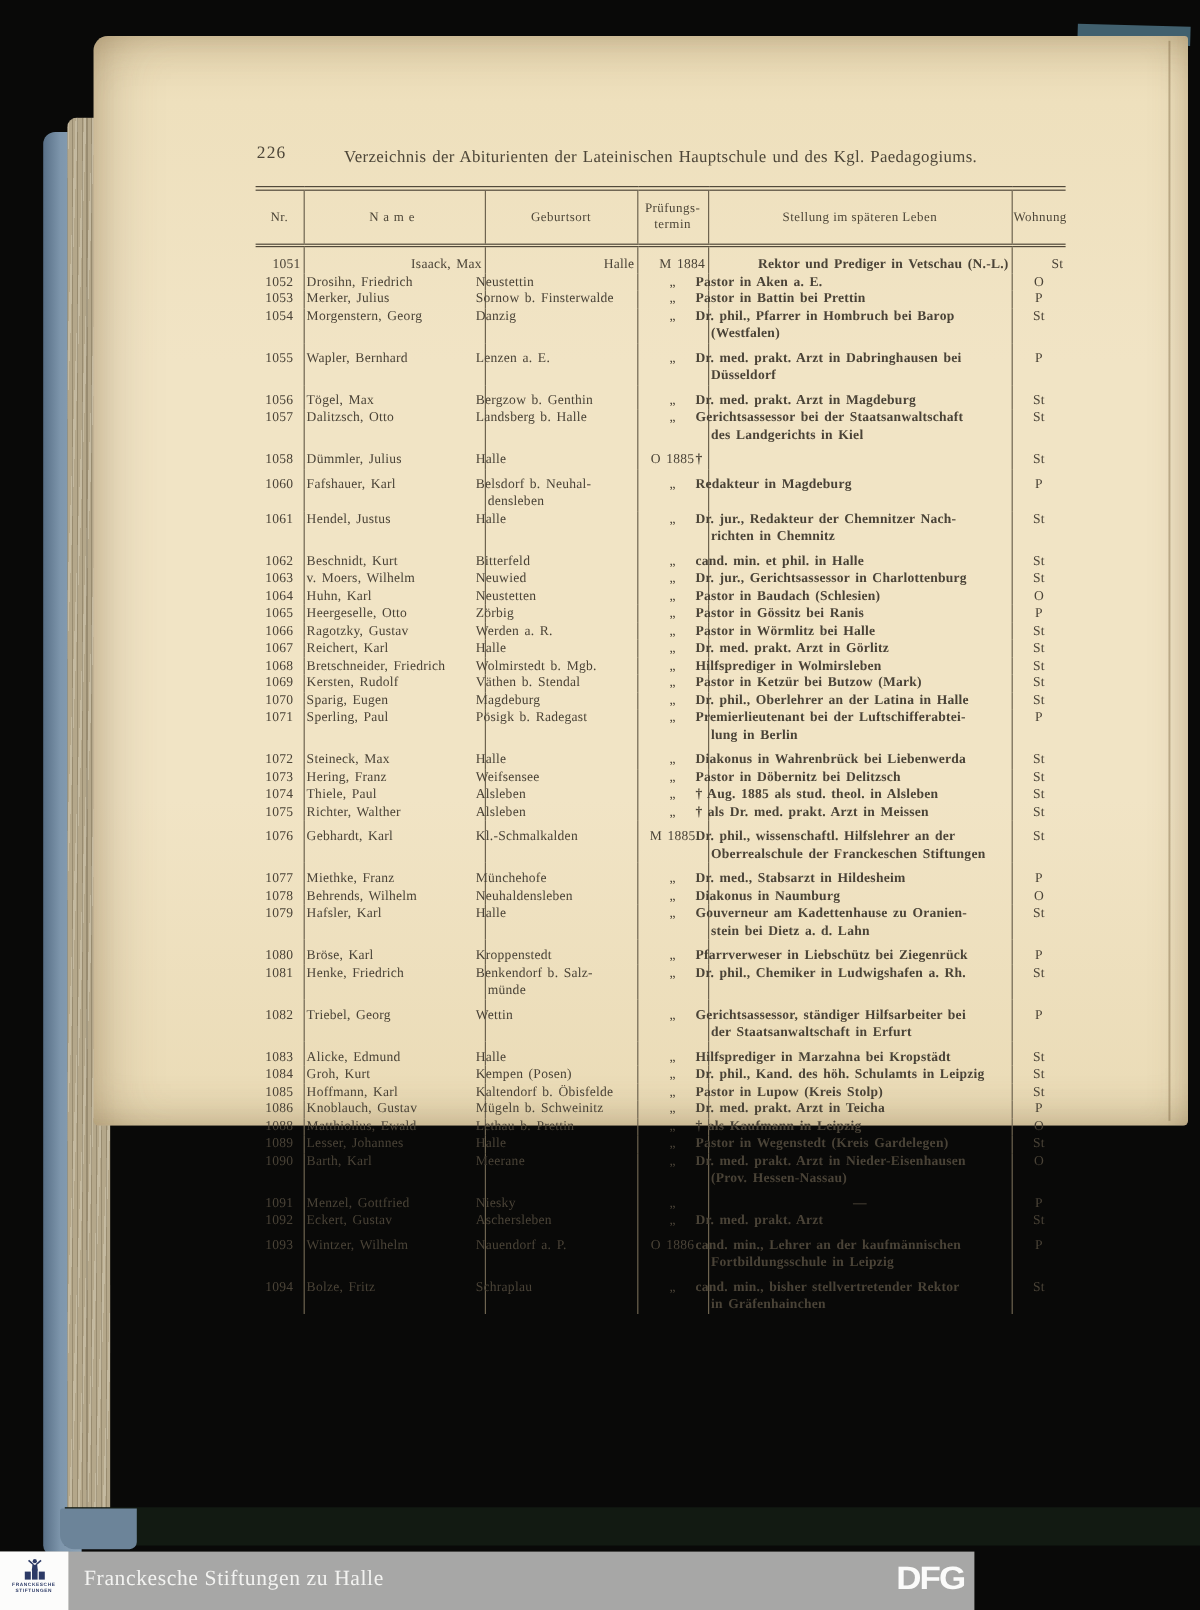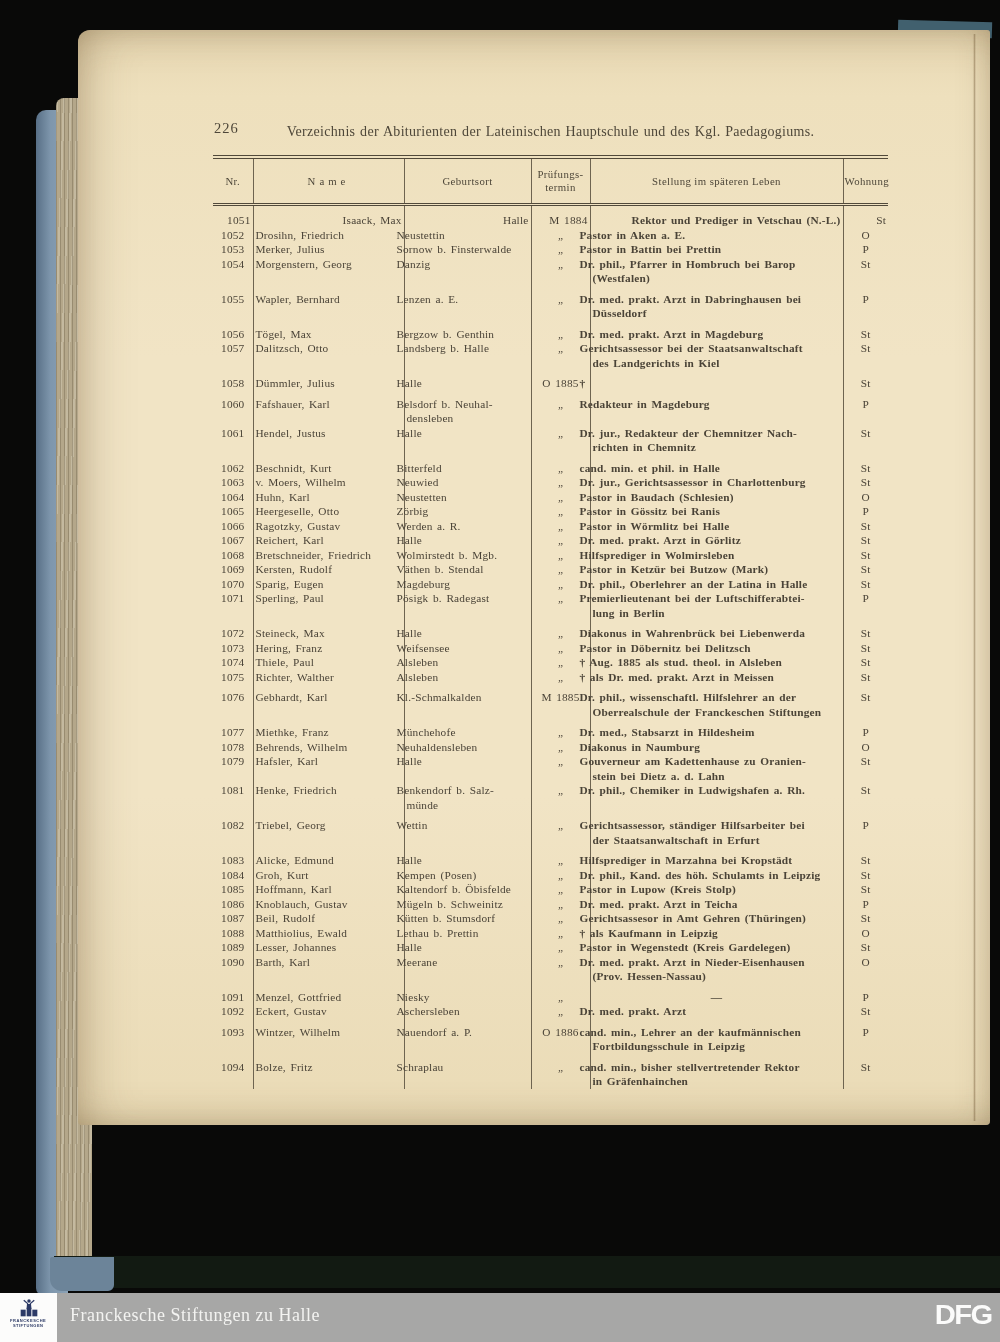--- a/index.html
+++ b/index.html
@@ -16,21 +16,21 @@
     background-image:
       repeating-linear-gradient(90deg,rgba(80,68,45,.28) 0 1px,rgba(0,0,0,0) 1px 4px),
       repeating-linear-gradient(92deg,rgba(255,250,235,.22) 0 2px,rgba(0,0,0,0) 2px 7px);}
   .binding-top-right{position:absolute;left:898px;top:21px;width:94px;height:16px;
     background:#41606e;transform:rotate(1.6deg);}
   .bottom-band{position:absolute;left:54px;top:1256px;width:946px;height:32px;background:#121a12;}
   .cover-bottom-left{position:absolute;left:50px;top:1257px;width:64px;height:34px;
     background:#6c8499;border-radius:2px 0 6px 12px;}
 
   
-  .page{position:absolute;left:78px;top:30px;width:912px;height:1095px;z-index:2;
+  .page{position:absolute;left:78px;top:30px;width:912px;height:908px;z-index:2;
     background:linear-gradient(180deg,#e7d7b2 0%,#eee0bd 6%,#f1e4c5 30%,#f1e4c5 70%,#eadbb6 100%);
     border-radius:12px 3px 4px 4px;
     box-shadow:inset 30px 0 50px -25px rgba(100,75,40,.35),
                inset -20px 0 35px -22px rgba(100,75,40,.30),
                inset 0 25px 40px -25px rgba(100,75,40,.25),
                inset 0 -25px 40px -25px rgba(100,75,40,.30);
     color:#4a4337;}
   .fold-line{position:absolute;top:4px;bottom:4px;right:14px;width:3px;
     background:linear-gradient(90deg,rgba(120,90,50,0),rgba(105,80,45,.38),rgba(120,90,50,0));}
 
@@ -53,21 +53,21 @@
   td.c-name{padding:0 4px 0 9px;}
   td.c-ort{padding:0 2px 0 16px;text-indent:-10px;}
   td.c-termin{text-align:center;}
   td.c-stellung{padding:0 4px 0 19px;text-indent:-13px;font-weight:bold;}
   td.c-stellung.center{text-align:center;padding:0;text-indent:0;}
   td.c-wohnung{text-align:center;}
   .tbl tbody tr:first-child td{padding-top:7px;text-align:right;}
   .tbl tbody tr.gap td{padding-top:6px;}
 
   
-  .footer{position:absolute;left:0;top:1293px;width:1000px;height:49px;background:#a7a7a6;z-index:5;}
+  .footer{position:absolute;left:0;top:1293px;width:812px;height:49px;background:#a7a7a6;z-index:5;}
   .logo-box{position:absolute;left:0;top:0;width:57px;height:49px;background:#fcfcfb;
     display:flex;flex-direction:column;align-items:center;justify-content:center;}
   .logo-text{transform:scale(.5);transform-origin:50% 0;margin-top:0;line-height:1.2;
     font-family:"Liberation Sans",sans-serif;font-size:8px;font-weight:bold;letter-spacing:1px;
     color:#2c3a66;text-align:center;white-space:nowrap;}
   .logo-text span{display:block;}
   .footer-title{position:absolute;left:70px;top:12px;font-size:18px;letter-spacing:.5px;
     color:#f3f3f1;font-family:"Liberation Serif",serif;}
   .dfg{position:absolute;right:9px;top:7px;font-family:"Liberation Sans",sans-serif;
     font-weight:bold;font-size:27px;letter-spacing:-1.5px;color:#fbfbfa;transform:scaleX(1.08);
@@ -335,20 +335,28 @@
             </tr>
             <tr>
               <td class="c-nr">1079</td>
               <td class="c-name">Hafsler, Karl</td>
               <td class="c-ort">Halle</td>
               <td class="c-termin">„</td>
               <td class="c-stellung">Gouverneur am Kadettenhause zu Oranien-
 stein bei Dietz a. d. Lahn</td>
               <td class="c-wohnung">St</td>
             </tr>
+            <tr class="gap">
+              <td class="c-nr">1080</td>
+              <td class="c-name">Bröse, Karl</td>
+              <td class="c-ort">Kroppenstedt</td>
+              <td class="c-termin">„</td>
+              <td class="c-stellung">Pfarrverweser in Liebschütz bei Ziegenrück</td>
+              <td class="c-wohnung">P</td>
+            </tr>
             <tr>
               <td class="c-nr">1081</td>
               <td class="c-name">Henke, Friedrich</td>
               <td class="c-ort">Benkendorf b. Salz-
 münde</td>
               <td class="c-termin">„</td>
               <td class="c-stellung">Dr. phil., Chemiker in Ludwigshafen a. Rh.</td>
               <td class="c-wohnung">St</td>
             </tr>
             <tr class="gap">
@@ -384,28 +392,20 @@
               <td class="c-stellung">Pastor in Lupow (Kreis Stolp)</td>
               <td class="c-wohnung">St</td>
             </tr>
             <tr>
               <td class="c-nr">1086</td>
               <td class="c-name">Knoblauch, Gustav</td>
               <td class="c-ort">Mügeln b. Schweinitz</td>
               <td class="c-termin">„</td>
               <td class="c-stellung">Dr. med. prakt. Arzt in Teicha</td>
               <td class="c-wohnung">P</td>
-            </tr>
-            <tr>
-              <td class="c-nr">1087</td>
-              <td class="c-name">Beil, Rudolf</td>
-              <td class="c-ort">Kütten b. Stumsdorf</td>
-              <td class="c-termin">„</td>
-              <td class="c-stellung">Gerichtsassesor in Amt Gehren (Thüringen)</td>
-              <td class="c-wohnung">St</td>
             </tr>
             <tr>
               <td class="c-nr">1088</td>
               <td class="c-name">Matthiolius, Ewald</td>
               <td class="c-ort">Lethau b. Prettin</td>
               <td class="c-termin">„</td>
               <td class="c-stellung">† als Kaufmann in Leipzig</td>
               <td class="c-wohnung">O</td>
             </tr>
             <tr>

